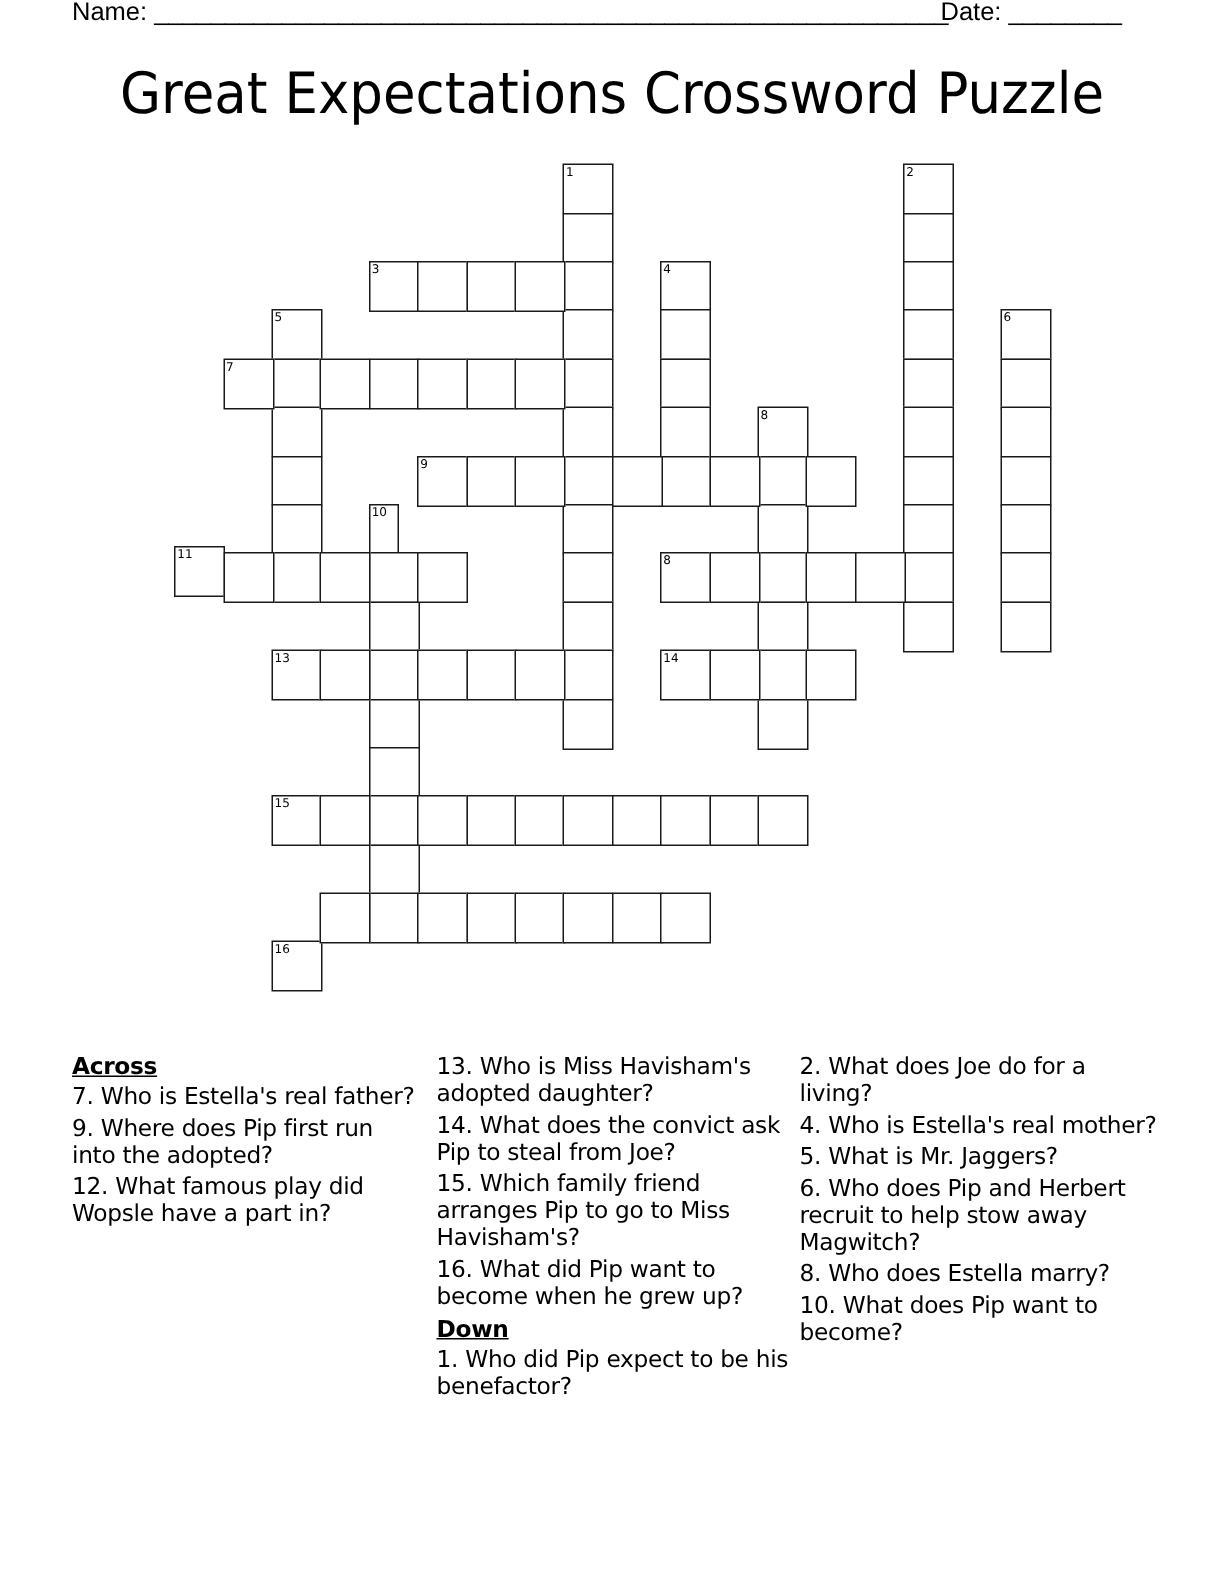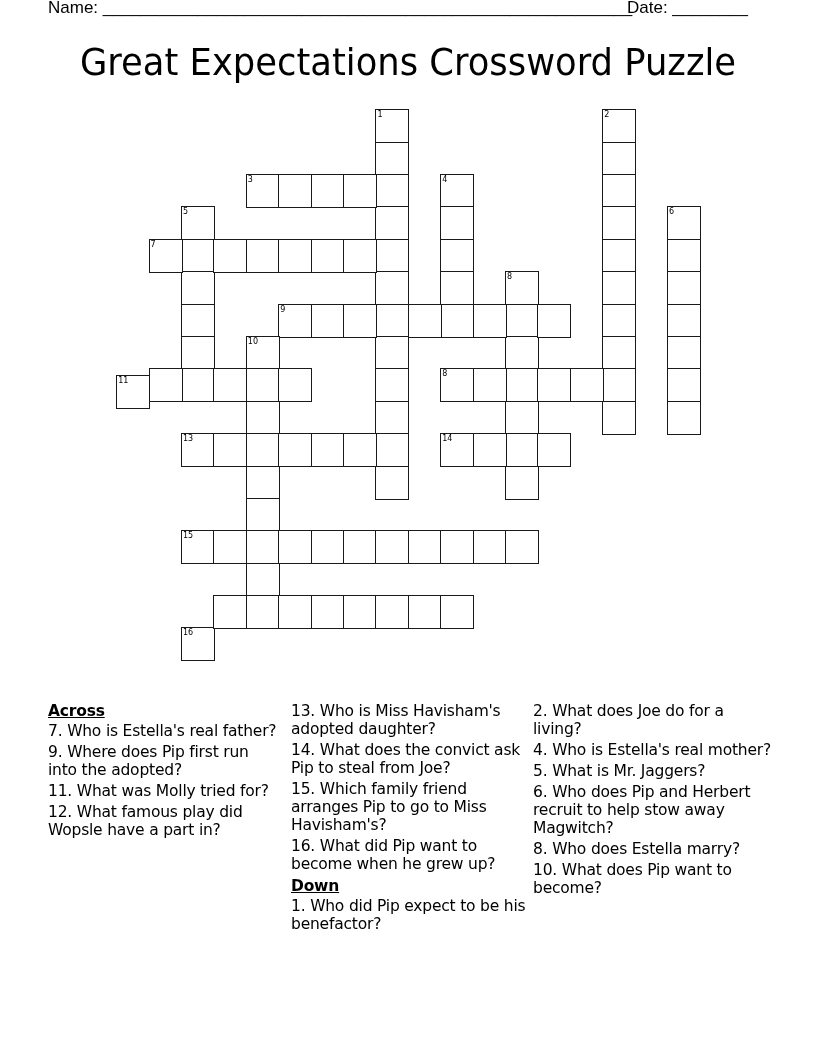--- a/index.html
+++ b/index.html
@@ -103,32 +103,32 @@
     <div class="cell" style="left: 505.8px; top: 434px; width: 34px; height: 34px;"></div>
     <div class="cell" style="left: 505.8px; top: 466.4px; width: 34px; height: 34px;"></div>
     <div class="cell" style="left: 279px; top: 304.4px; width: 34px; height: 34px;">
       <span class="num">9</span>
     </div>
     <div class="cell" style="left: 311.4px; top: 304.4px; width: 34px; height: 34px;"></div>
     <div class="cell" style="left: 343.8px; top: 304.4px; width: 34px; height: 34px;"></div>
     <div class="cell" style="left: 408.6px; top: 304.4px; width: 34px; height: 34px;"></div>
     <div class="cell" style="left: 473.4px; top: 304.4px; width: 34px; height: 34px;"></div>
     <div class="cell" style="left: 538.2px; top: 304.4px; width: 34px; height: 34px;"></div>
-    <div class="cell" style="left: 246.6px; top: 336.8px; width: 34px; height: 34px;">
+    <div class="cell" style="left: 246.6px; top: 336.8px; width: 20px; height: 34px;">
       <span class="num">10</span>
     </div>
     <div class="cell" style="left: 246.6px; top: 369.2px; width: 34px; height: 34px;"></div>
     <div class="cell" style="left: 246.6px; top: 401.6px; width: 34px; height: 34px;"></div>
     <div class="cell" style="left: 246.6px; top: 434px; width: 34px; height: 34px;"></div>
     <div class="cell" style="left: 246.6px; top: 466.4px; width: 34px; height: 34px;"></div>
     <div class="cell" style="left: 246.6px; top: 498.8px; width: 34px; height: 34px;"></div>
     <div class="cell" style="left: 246.6px; top: 531.2px; width: 34px; height: 34px;"></div>
     <div class="cell" style="left: 246.6px; top: 563.6px; width: 34px; height: 34px;"></div>
     <div class="cell" style="left: 246.6px; top: 596px; width: 34px; height: 34px;"></div>
-    <div class="cell" style="left: 117px; top: 376px; width: 34px; height: 34px;">
+    <div class="cell" style="left: 117px; top: 365px; width: 34px; height: 34px;">
       <span class="num">11</span>
     </div>
     <div class="cell" style="left: 149.4px; top: 369.2px; width: 34px; height: 34px;"></div>
     <div class="cell" style="left: 214.2px; top: 369.2px; width: 34px; height: 34px;"></div>
     <div class="cell" style="left: 279px; top: 369.2px; width: 34px; height: 34px;"></div>
     <div class="cell" style="left: 441px; top: 369.2px; width: 34px; height: 34px;">
       <span class="num">8</span>
     </div>
     <div class="cell" style="left: 473.4px; top: 369.2px; width: 34px; height: 34px;"></div>
     <div class="cell" style="left: 538.2px; top: 369.2px; width: 34px; height: 34px;"></div>
@@ -166,21 +166,20 @@
     <div class="cell" style="left: 343.8px; top: 596px; width: 34px; height: 34px;"></div>
     <div class="cell" style="left: 376.2px; top: 596px; width: 34px; height: 34px;"></div>
     <div class="cell" style="left: 408.6px; top: 596px; width: 34px; height: 34px;"></div>
     <div class="cell" style="left: 441px; top: 596px; width: 34px; height: 34px;"></div>
   </div>
 
 <div class="clues col1">
   <div class="heading">Across</div>
   <div class="clue"><span class="n">7.</span> <span>Who is Estella's real father?</span></div>
   <div class="clue"><span class="n">9.</span> <span>Where does Pip first run into the adopted?</span></div>
-  <div class="clue"><span class="n">11.</span> <span>What was Molly tried for?</span></div>
   <div class="clue"><span class="n">12.</span> <span>What famous play did Wopsle have a part in?</span></div>
 </div>
 
 <div class="clues col2">
   <div class="clue"><span class="n">13.</span> <span>Who is Miss Havisham's adopted daughter?</span></div>
   <div class="clue"><span class="n">14.</span> <span>What does the convict ask Pip to steal from Joe?</span></div>
   <div class="clue"><span class="n">15.</span> <span>Which family friend arranges Pip to go to Miss Havisham's?</span></div>
   <div class="clue"><span class="n">16.</span> <span>What did Pip want to become when he grew up?</span></div>
   <div class="heading down">Down</div>
   <div class="clue"><span class="n">1.</span> <span>Who did Pip expect to be his benefactor?</span></div>

